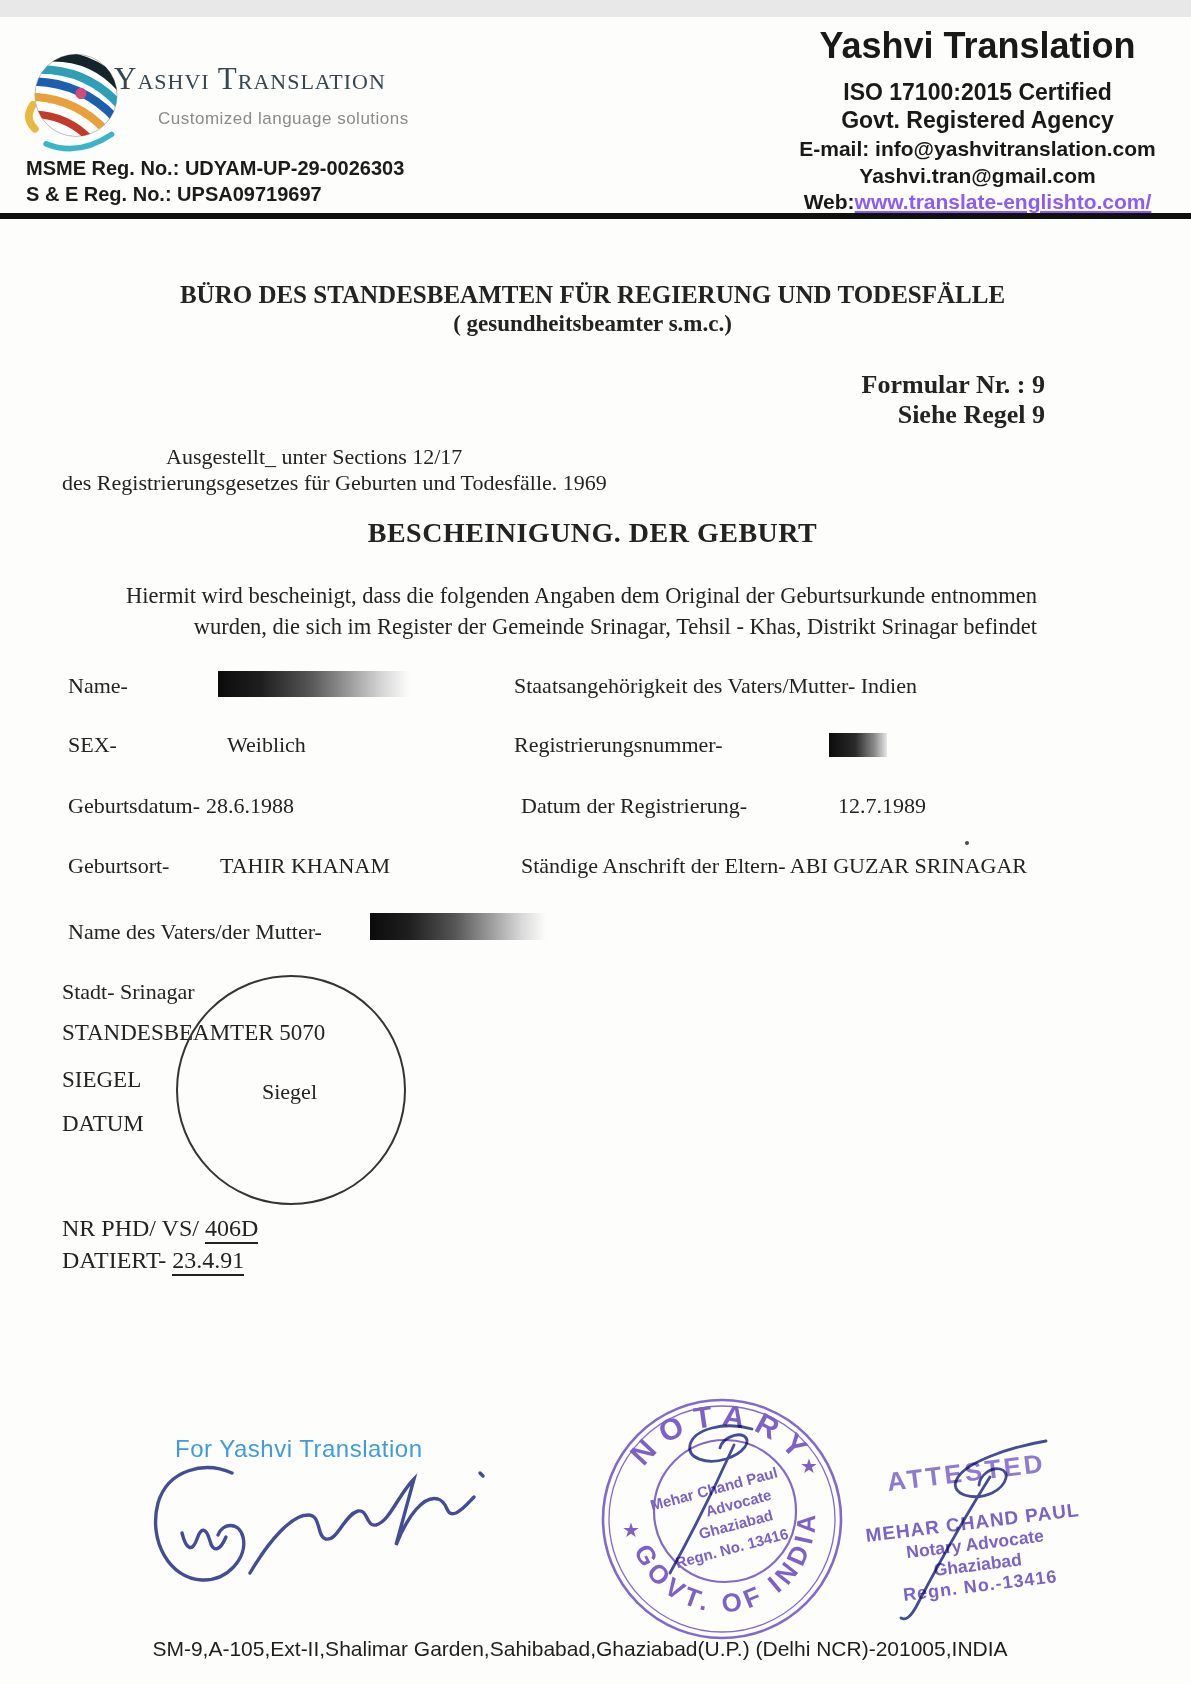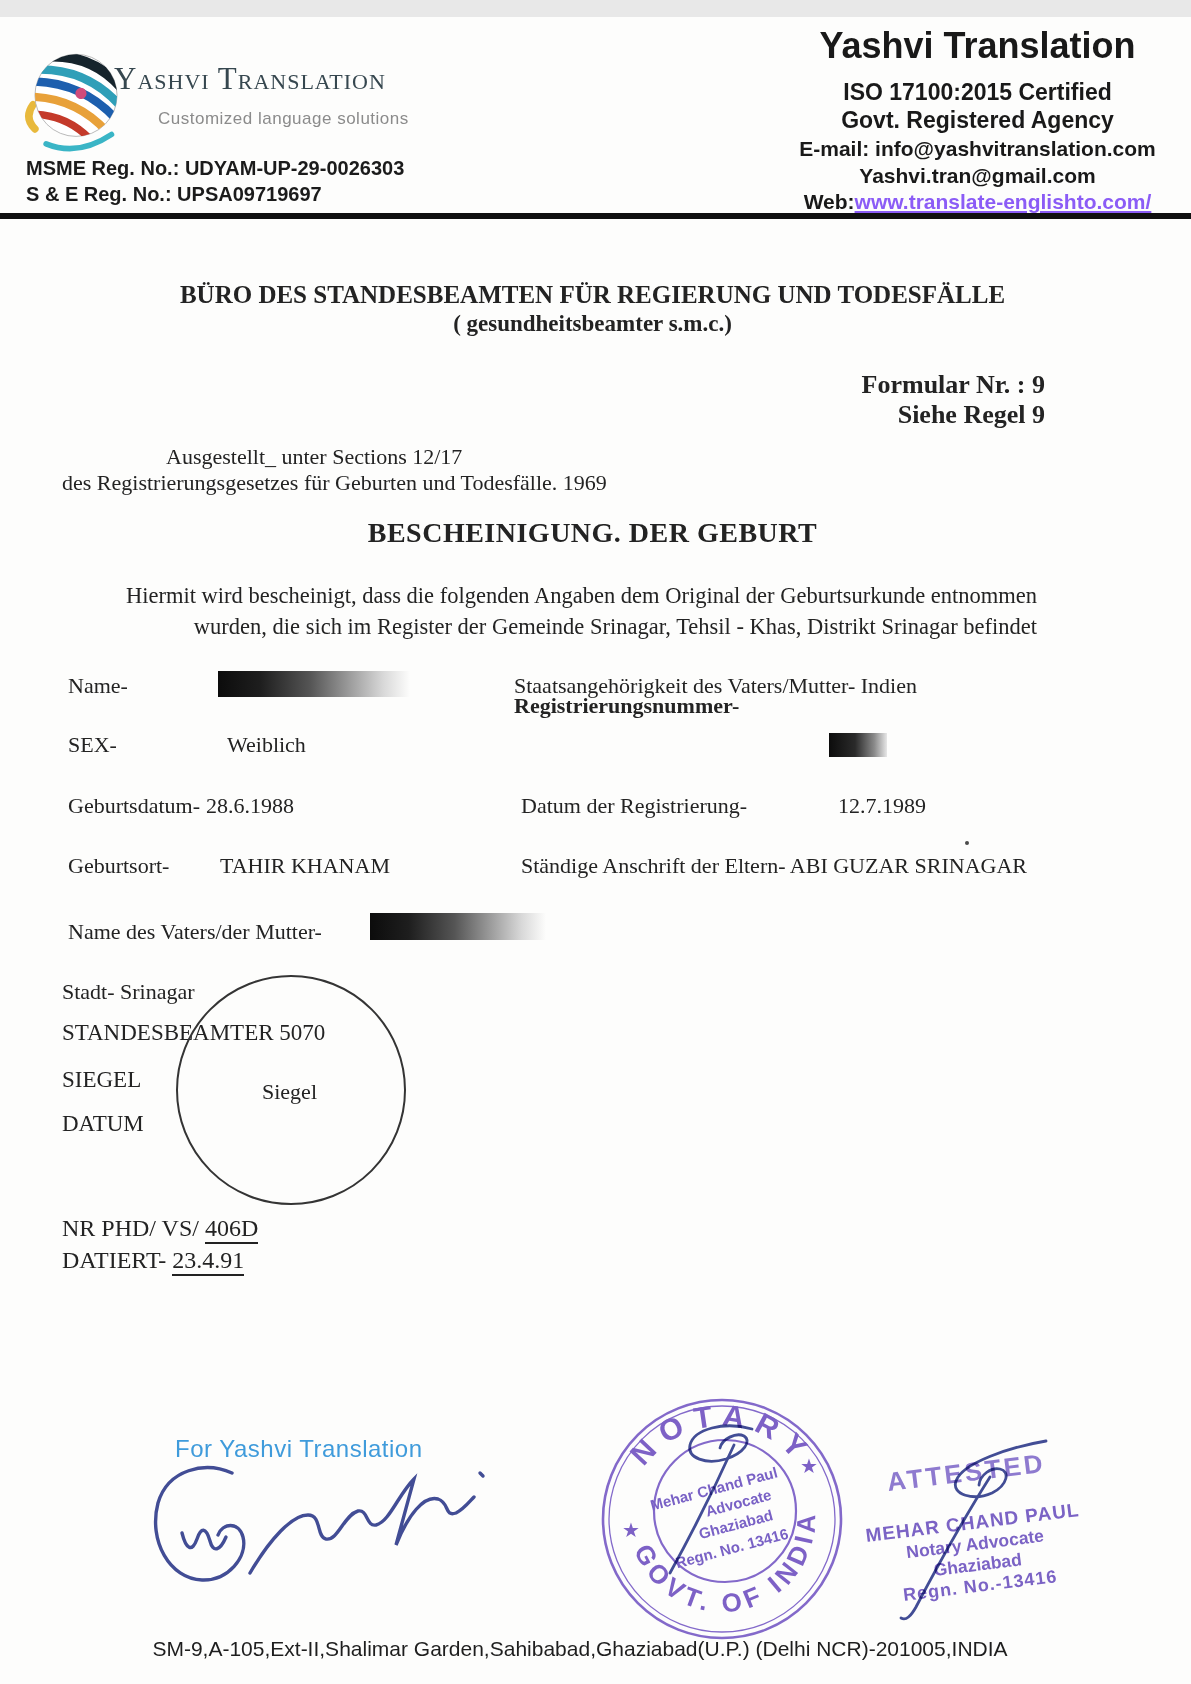--- a/index.html
+++ b/index.html
@@ -96,21 +96,21 @@
 
   <div class="abs lbl" style="left:68px;top:656px;">Name-</div>
   <div class="abs redact" style="left:218px;top:654px;width:192px;height:26px;"></div>
   <div class="abs lbl" style="left:514px;top:656px;">
     <span>Staatsangehörigkeit des Vaters/Mutter-</span>
     <span>Indien</span>
   </div>
 
   <div class="abs lbl" style="left:68px;top:715px;">SEX-</div>
   <div class="abs val" style="left:227px;top:715px;">Weiblich</div>
-  <div class="abs lbl" style="left:514px;top:676px;font-weight:bold;">Registrierungsnummer-</div>
+  <div class="abs lbl" style="left:514px;top:715px;">Registrierungsnummer-</div>
   <div class="abs redact-sm" style="left:829px;top:716px;width:58px;height:24px;"></div>
 
   <div class="abs lbl" style="left:68px;top:776px;">Geburtsdatum-</div>
   <div class="abs val" style="left:206px;top:776px;">28.6.1988</div>
   <div class="abs lbl" style="left:521px;top:776px;">Datum der Registrierung-</div>
   <div class="abs val" style="left:838px;top:776px;">12.7.1989</div>
 
   <div class="abs lbl" style="left:68px;top:836px;">Geburtsort-</div>
   <div class="abs val" style="left:220px;top:836px;">TAHIR KHANAM</div>
   <div class="abs lbl" style="left:521px;top:836px;">

